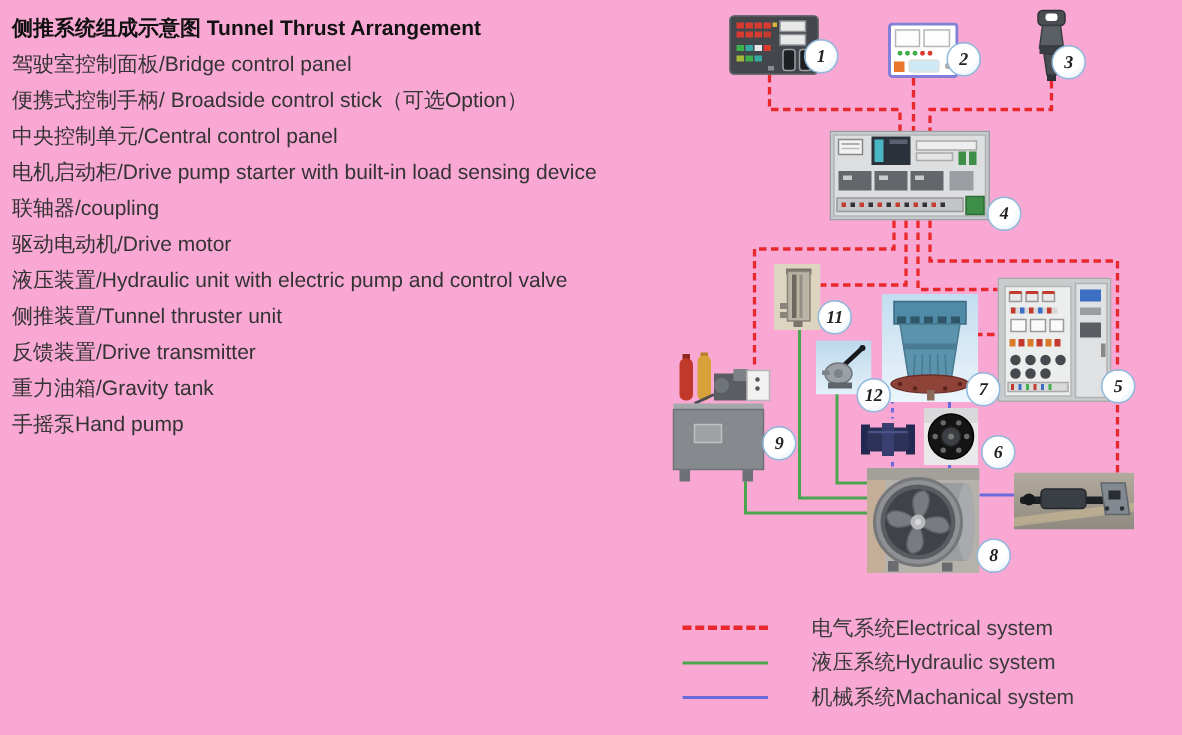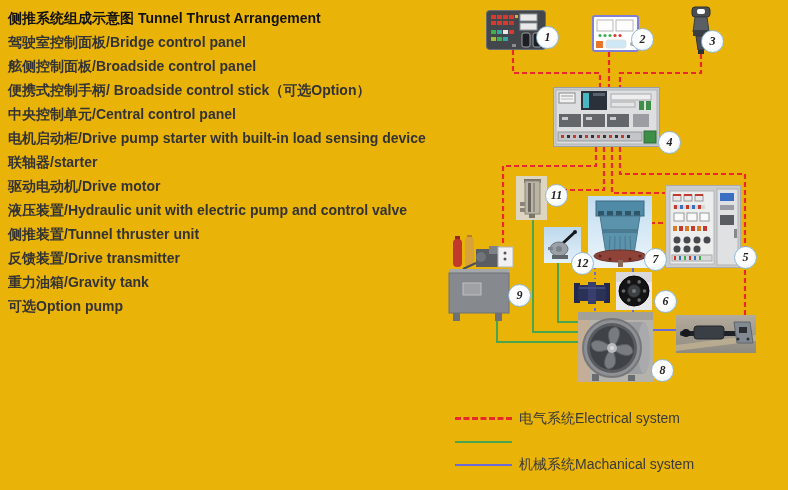--- a/index.html
+++ b/index.html
@@ -1,61 +1,60 @@
 <!DOCTYPE html>
 <html><head>
 <meta charset="utf-8">
 <style>
   html,body{margin:0;padding:0;background:#fff;}
-  .canvas{position:relative;width:788px;height:490px;background:#eab308;overflow:hidden;
+  .canvas{position:relative;width:788px;height:490px;background:#f9a8d4;overflow:hidden;
           font-family:"Liberation Sans","DejaVu Sans",sans-serif;}
   
   .textcol{position:absolute;left:8px;top:6px;width:445px;color:#333;}
   .title{font-size:14px;font-weight:bold;color:#111;line-height:24px;white-space:nowrap;}
-  .listline{font-size:14px;line-height:24px;white-space:nowrap;font-weight:bold;}
+  .listline{font-size:14px;line-height:24px;white-space:nowrap;}
   
   .wires{position:absolute;left:0;top:0;z-index:1;}
   
   .dev{position:absolute;z-index:2;line-height:0;}
   .dev svg{display:block;}
   
   .badge{position:absolute;z-index:5;width:23px;height:23px;border-radius:50%;
          background:radial-gradient(circle at 35% 30%,#ffffff 55%,#dcebf9);
          border:1.5px solid #8fb8da;box-sizing:border-box;
          display:flex;align-items:center;justify-content:center;
          font-family:"Liberation Serif","DejaVu Serif",serif;
          font-style:italic;font-weight:bold;font-size:12px;color:#222;}
   
   .legend{position:absolute;left:455px;top:407px;z-index:4;}
-  .legrow{display:flex;align-items:center;height:23px;}
+  .legrow{display:flex;align-items:center;height:23px;gap:22px;}
   .sw{width:57px;margin-right:7px;}
   .sw-electrical{border-top:3px dashed #e8282d;}
   .sw-hydraulic{border-top:2px solid #4aa54e;}
   .sw-mechanical{border-top:2px solid #6a6ad9;}
   .leglabel{font-size:14px;color:#3a3a3a;white-space:nowrap;}
 </style>
 </head>
 <body>
 
 <div class="canvas">
 
   <div class="textcol">
     <div class="title">侧推系统组成示意图 Tunnel Thrust Arrangement</div>
     <div class="listline">驾驶室控制面板/Bridge control panel</div>
-    <div class="listline">舷侧控制面板/Broadside control panel</div>
     <div class="listline">便携式控制手柄/ Broadside control stick（可选Option）</div>
     <div class="listline">中央控制单元/Central control panel</div>
     <div class="listline">电机启动柜/Drive pump starter with built-in load sensing device</div>
-    <div class="listline">联轴器/starter</div>
+    <div class="listline">联轴器/coupling</div>
     <div class="listline">驱动电动机/Drive motor</div>
     <div class="listline">液压装置/Hydraulic unit with electric pump and control valve</div>
     <div class="listline">侧推装置/Tunnel thruster unit</div>
     <div class="listline">反馈装置/Drive transmitter</div>
     <div class="listline">重力油箱/Gravity tank</div>
-    <div class="listline">可选Option pump</div>
+    <div class="listline">手摇泵Hand pump</div>
   </div>
 
   <svg class="wires" width="788" height="490">
     <g fill="none" stroke="#e8282d" stroke-width="2.2" stroke-dasharray="5 3">
       <polyline points="513,50 513,73 600,73 600,88"></polyline>
       <polyline points="609,52 609,88"></polyline>
       <polyline points="701,54 701,73 620,73 620,88"></polyline>
       <polyline points="596,147 596,166 503,166 503,243"></polyline>
       <polyline points="604,147 604,190 547,190"></polyline>
       <polyline points="612,147 612,193 665,193"></polyline>
@@ -372,30 +371,31 @@
   <div class="badge" style="left:536px;top:26px;">1</div>
   <div class="badge" style="left:631px;top:28px;">2</div>
   <div class="badge" style="left:701px;top:30px;">3</div>
   <div class="badge" style="left:658px;top:131px;">4</div>
   <div class="badge" style="left:734px;top:246px;">5</div>
   <div class="badge" style="left:654px;top:290px;">6</div>
   <div class="badge" style="left:644px;top:248px;">7</div>
   <div class="badge" style="left:651px;top:359px;">8</div>
   <div class="badge" style="left:508px;top:284px;">9</div>
   <div class="badge" style="left:756px;top:328px;margin-left:45px;">10</div>
-  <div class="badge" style="left:545px;top:184px;">11</div>
+  <div class="badge" style="left:545px;top:200px;">11</div>
   <div class="badge" style="left:571px;top:252px;">12</div>
 
   <div class="legend">
     <div class="legrow">
       <span class="sw sw-electrical"></span>
       <span class="leglabel">电气系统Electrical system</span>
     </div>
     <div class="legrow">
       <span class="sw sw-hydraulic"></span>
+      <span class="leglabel">液压系统Hydraulic system</span>
     </div>
     <div class="legrow">
       <span class="sw sw-mechanical"></span>
       <span class="leglabel">机械系统Machanical system</span>
     </div>
   </div>
 
 </div>
 
 </body></html>

